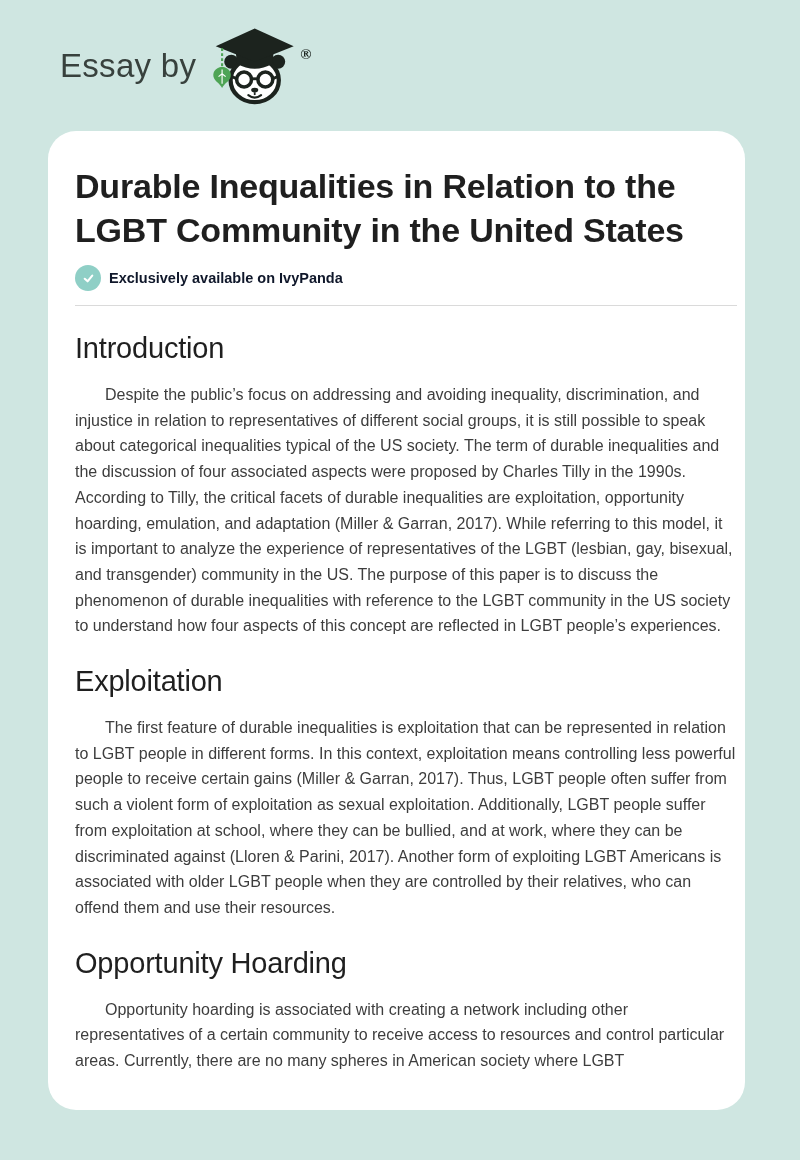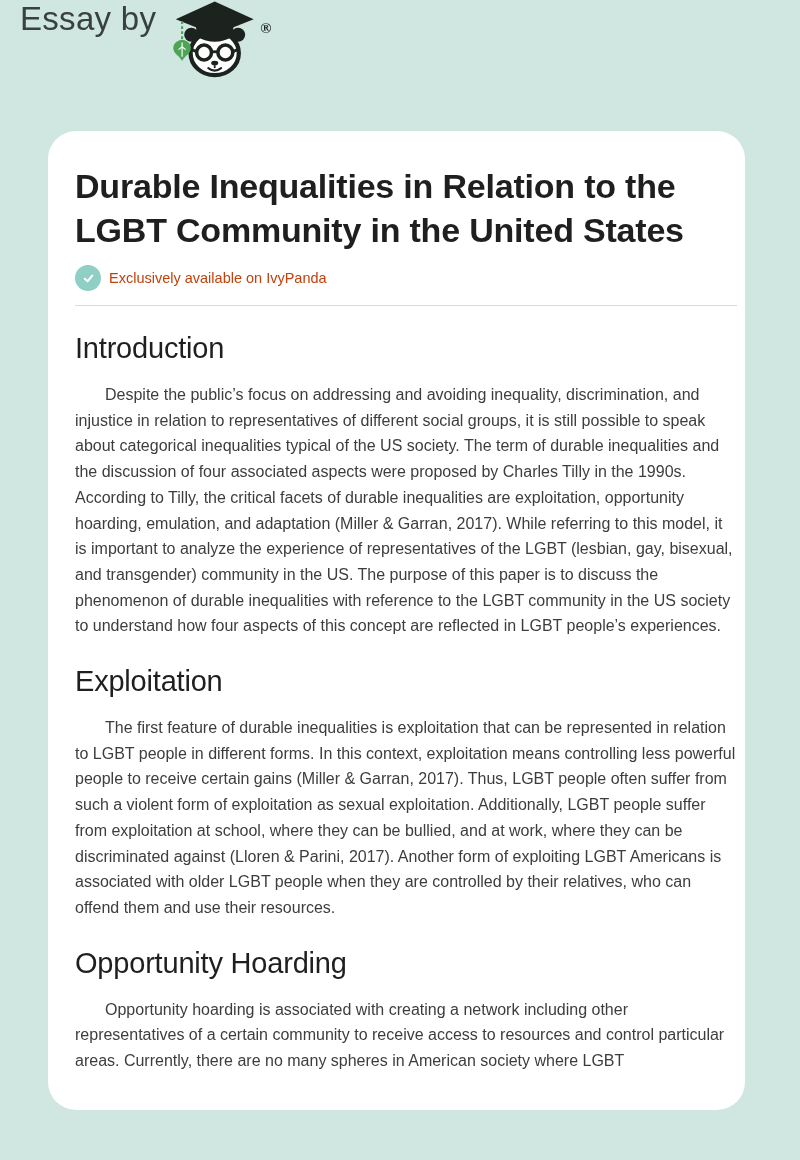--- a/index.html
+++ b/index.html
@@ -4,22 +4,22 @@
 <style>
   html,body { margin:0; padding:0; }
   body {
     width:800px; height:1160px;
     background:#cfe6e1;
     font-family:"Liberation Sans", sans-serif;
     overflow:hidden;
   }
   header {
     height:131px;
-    display:flex; align-items:flex-start;
-    padding-left:20px; box-sizing:border-box;
+    display:flex; align-items:center;
+    padding-left:60px; box-sizing:border-box;
   }
   .essay-by {
     font-size:33px; color:#38413d; letter-spacing:.3px;
   }
   .brand {
     display:flex; align-items:center;
     margin-left:14px; text-decoration:none; cursor:pointer;
   }
   .logo svg { width:88px; height:78px; display:block; }
   .brand-name {
@@ -42,21 +42,21 @@
     color:#1f1f1f; letter-spacing:-.2px; font-weight:700;
   }
   .badge { display:flex; align-items:center; margin-bottom:14px; }
   .badge-circle {
     width:26px; height:26px; border-radius:50%;
     background:#8fcfc6; flex:0 0 auto;
     display:flex; align-items:center; justify-content:center;
     margin-right:8px;
   }
   .badge-circle svg { width:15px; height:15px; display:block; }
-  .badge-label { font-size:14.5px; font-weight:400; color:#c2410c; }
+  .badge-label { font-size:14.5px; font-weight:700; color:#0f172a; }
   .divider { border:none; border-top:1px solid #dadada; margin:0; }
   h2 {
     font-size:29px; margin:26px 0 17px;
     color:#1f1f1f; font-weight:400; letter-spacing:-.2px;
   }
   p {
     margin:0; font-size:16px; line-height:25.7px;
     color:#3d3d3d; text-indent:30px;
   }
 </style>

